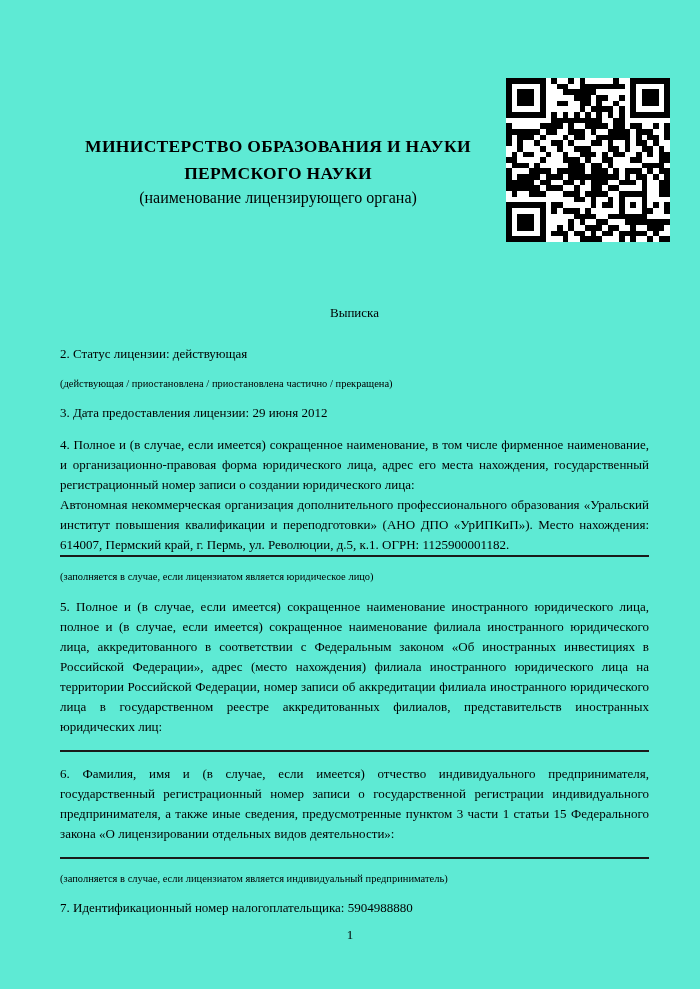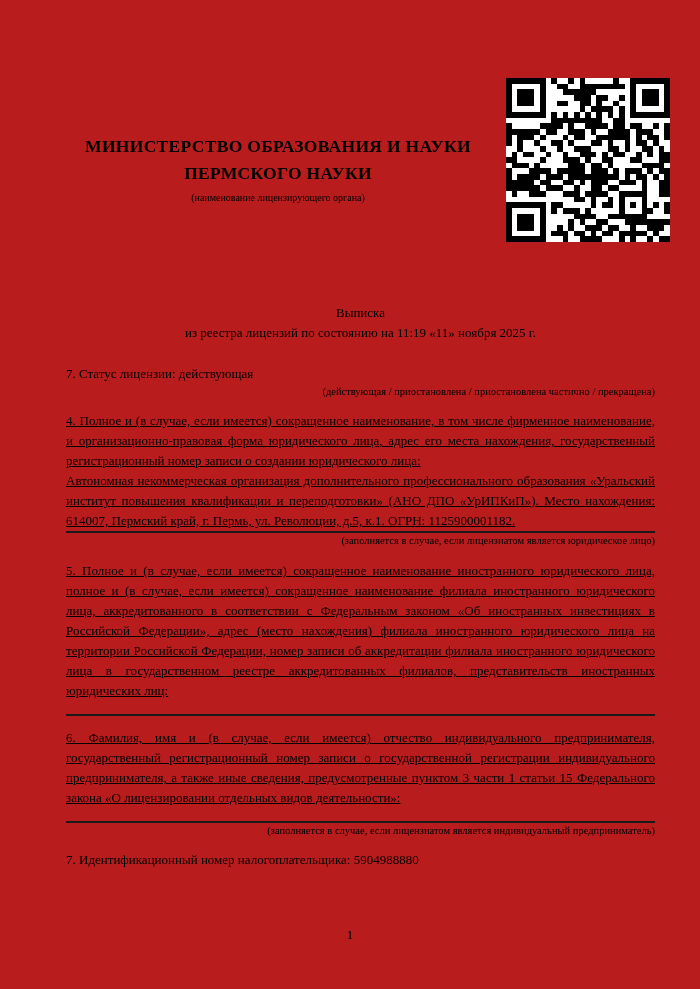--- a/index.html
+++ b/index.html
@@ -1,38 +1,38 @@
 <!DOCTYPE html>
 <html lang="ru"><head>
 <meta charset="utf-8">
 <style>
   html,body { margin:0; padding:0; background:#ffffff; }
   .page {
     position:relative; width:700px; height:989px; margin:0 auto;
-    background:#b91c1c; color:#000;
+    background:#5eead4; color:#000;
     font-family:"Liberation Serif","DejaVu Serif",serif;
     overflow:hidden;
   }
   .header-block { position:absolute; top:133px; left:66px; width:424px; text-align:center; }
   .ministry-line { font-weight:bold; font-size:17.5px; line-height:27px; letter-spacing:0.3px; }
-  .ministry-caption { font-size:10px; line-height:14px; margin-top:4px; }
+  .ministry-caption { font-size:16px; line-height:14px; margin-top:4px; }
 
   .qr-wrap { position:absolute; left:506px; top:78px; width:164px; height:164px; }
   .qr-wrap svg { width:164px; height:164px; shape-rendering:crispEdges; display:block; }
 
   .content {
-    position:absolute; left:66px; top:303px; width:589px;
+    position:absolute; left:60px; top:303px; width:589px;
     font-size:13px; line-height:20px;
   }
   .title-block { text-align:center; }
   .title-line { }
   .item { margin-top:12px; }
   .item-line { }
-  .hint { font-size:10.5px; line-height:15px; text-align:right; margin-top:0; }
-  .para { text-align:justify;text-decoration:underline; }
+  .hint { font-size:10.5px; line-height:15px; text-align:left; margin-top:12px; }
+  .para { text-align:justify; }
   .rule { border-top:2px solid #1a1a1a; height:0; }
   .rule-gap { margin-top:13px; }
   .item-first { margin-top:21px; }
   .item-q5 { margin-top:13px; }
   .page-number {
     position:absolute; left:0; right:0; top:927px; text-align:center;
     font-size:13px; line-height:16px;
   }
 </style>
 </head>
@@ -504,29 +504,31 @@
         <rect x="25" y="28" width="1" height="1" fill="#000"></rect>
         <rect x="27" y="28" width="1" height="1" fill="#000"></rect>
         <rect x="28" y="28" width="1" height="1" fill="#000"></rect>
       </svg>
   </div>
 
   <div class="content">
 
     <div class="title-block">
       <div class="title-line">Выписка</div>
-      <div class="title-line">из реестра лицензий по состоянию на 11:19 «11» ноября 2025 г.</div>
     </div>
 
     <div class="item item-first">
-      <div class="item-line">7. Статус лицензии: действующая</div>
+      <div class="item-line">2. Статус лицензии: действующая</div>
       <div class="hint">(действующая / приостановлена / приостановлена частично / прекращена)</div>
     </div>
 
 
+    <div class="item">
+      <div class="item-line">3. Дата предоставления лицензии: 29 июня 2012</div>
+    </div>
 
     <div class="item">
       <div class="para">4. Полное и (в случае, если имеется) сокращенное наименование, в том числе фирменное наименование, и организационно-правовая форма юридического лица, адрес его места нахождения, государственный регистрационный номер записи о создании юридического лица:</div>
       <div class="para">Автономная некоммерческая организация дополнительного профессионального образования «Уральский институт повышения квалификации и переподготовки» (АНО ДПО «УрИПКиП»). Место нахождения: 614007, Пермский край, г. Пермь, ул. Революции, д.5, к.1. ОГРН: 1125900001182.</div>
       <div class="rule"></div>
       <div class="hint">(заполняется в случае, если лицензиатом является юридическое лицо)</div>
     </div>
 
     <div class="item item-q5">
       <div class="para">5. Полное и (в случае, если имеется) сокращенное наименование иностранного юридического лица, полное и (в случае, если имеется) сокращенное наименование филиала иностранного юридического лица, аккредитованного в соответствии с Федеральным законом «Об иностранных инвестициях в Российской Федерации», адрес (место нахождения) филиала иностранного юридического лица на территории Российской Федерации, номер записи об аккредитации филиала иностранного юридического лица в государственном реестре аккредитованных филиалов, представительств иностранных юридических лиц:</div>

